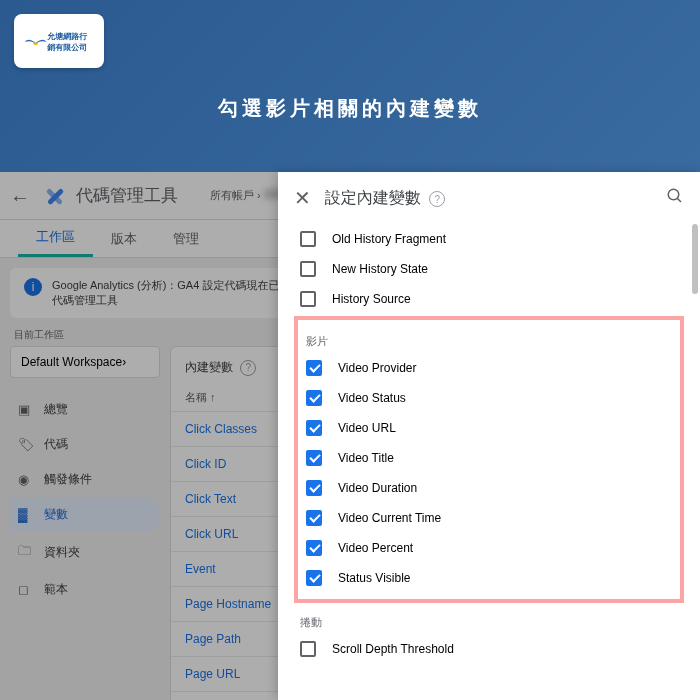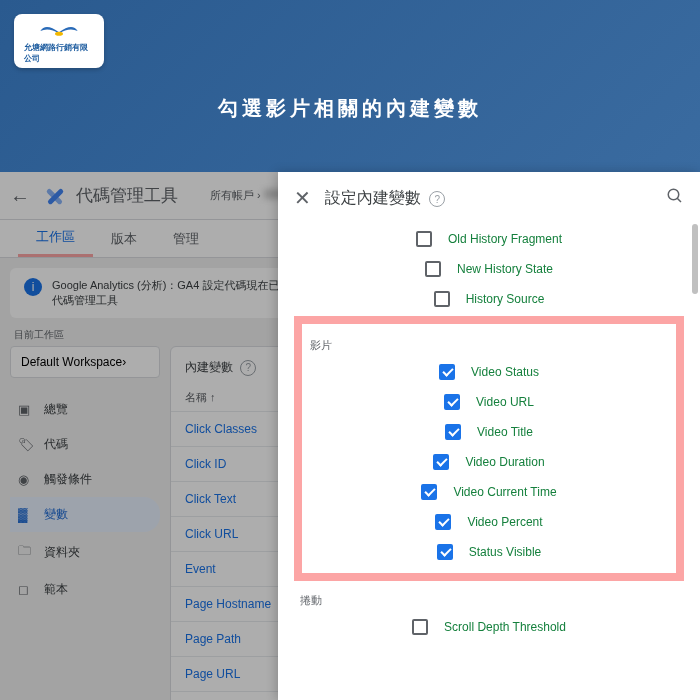--- a/index.html
+++ b/index.html
@@ -1,36 +1,36 @@
 <!DOCTYPE html>
 <html><head>
 <meta charset="utf-8">
 <style>
 * { margin: 0; padding: 0; box-sizing: border-box; font-family: Arial, "Microsoft JhengHei", sans-serif; }
 body { width: 700px; height: 700px; overflow: hidden; background: #fff; }
 
 .hero { background: linear-gradient(135deg, #2a5a8f 0%, #3a6ba0 100%); height: 172px; position: relative; }
-.logo-badge { position: absolute; top: 14px; left: 14px; background: #fff; border-radius: 8px; padding: 4px 10px; width: 90px; height: 54px; display: flex; flex-direction: column; align-items: center; justify-content: center; box-shadow: 0 2px 4px rgba(0,0,0,0.2); }
+.logo-badge { position: absolute; top: 14px; left: 14px; background: #fff; border-radius: 8px; padding: 14px 10px; width: 90px; height: 54px; display: flex; flex-direction: row; align-items: center; justify-content: center; box-shadow: 0 2px 4px rgba(0,0,0,0.2); }
 .logo-wings { width: 40px; height: 22px; }
 .logo-text { color: #1a5a9e; font-size: 8px; font-weight: bold; margin-top: 2px; }
 .hero-title { color: #fff; font-size: 20px; font-weight: bold; text-align: center; padding-top: 95px; letter-spacing: 4px; }
 
 .app { position: relative; height: 528px; background: #f1f1f1; }
 .dimmed { position: absolute; inset: 0; background: rgba(0,0,0,0.32); z-index: 5; pointer-events: none; }
 
 .topbar { background: #fff; height: 48px; display: flex; align-items: center; padding: 0 10px; border-bottom: 1px solid #dadce0; }
 .back-arrow { width: 24px; color: #5f6368; font-size: 20px; }
 .gtm-logo { width: 26px; height: 26px; margin: 0 8px; }
 .app-name { font-size: 17px; color: #5f6368; font-weight: 400; }
 .acct-crumb { margin-left: 32px; font-size: 11px; color: #5f6368; }
 .acct-crumb .blur { filter: blur(3px); background: #ccc; color: transparent; display: inline-block; width: 60px; height: 10px; }
 
 .tabs { background: #fff; display: flex; padding-left: 18px; height: 38px; border-bottom: 1px solid #dadce0; }
 .tab { padding: 0 18px; font-size: 13px; color: #5f6368; display: flex; align-items: center; }
-.tab.active { color: #1a73e8; border-bottom: 3px solid #fca5a5; font-weight: 500; }
+.tab.active { color: #1a73e8; border-bottom: 3px solid #14b8a6; font-weight: 500; }
 
 .notice { background: #fff; margin: 10px; padding: 10px 14px; border-radius: 6px; display: flex; align-items: flex-start; gap: 10px; font-size: 11px; color: #3c4043; }
 .notice-icon { width: 18px; height: 18px; border-radius: 50%; background: #1a73e8; color: #fff; display: flex; align-items: center; justify-content: center; font-size: 12px; flex-shrink: 0; }
 
 .ws-label { font-size: 10px; color: #5f6368; margin: 6px 0 4px 14px; }
 .body-row { display: flex; }
 .sidebar { width: 170px; padding: 0 10px; }
 .ws-select { background: #fff; border: 1px solid #dadce0; border-radius: 4px; padding: 8px 10px; font-size: 12px; display: flex; align-items: center; margin-bottom: 14px; }
 .nav-item { display: flex; align-items: center; gap: 10px; padding: 9px 8px; font-size: 12px; color: #3c4043; border-radius: 0 16px 16px 0; }
 .nav-item.active { background: #e8f0fe; color: #1967d2; font-weight: 500; }
@@ -44,26 +44,26 @@
 
 
 .drawer { position: absolute; top: 0; right: 0; width: 422px; height: 100%; background: #fff; z-index: 10; box-shadow: -2px 0 10px rgba(0,0,0,0.2); display: flex; flex-direction: column; }
 .drawer-head { display: flex; align-items: center; padding: 14px 16px; gap: 14px; }
 .close-x { font-size: 20px; color: #5f6368; cursor: pointer; }
 .drawer-title { font-size: 16px; color: #3c4043; flex: 1; }
 .help-q { width: 16px; height: 16px; border-radius: 50%; border: 1px solid #9aa0a6; color: #9aa0a6; font-size: 10px; display: inline-flex; align-items: center; justify-content: center; margin-left: 4px; }
 .search-ic { color: #5f6368; font-size: 18px; }
 
 .drawer-body { flex: 1; overflow: hidden; padding: 0 16px; position: relative; }
-.check-row { display: flex; align-items: center; gap: 16px; padding: 7px 6px; font-size: 12px; color: #15803d; justify-content: center; }
+.check-row { display: flex; align-items: center; gap: 16px; padding: 7px 6px; font-size: 12px; color: #000000; }
 .cbox { width: 16px; height: 16px; border: 2px solid #5f6368; border-radius: 2px; flex-shrink: 0; }
 .cbox.checked { background: #1a73e8; border-color: #1a73e8; position: relative; }
 .cbox.checked::after { content: ""; position: absolute; left: 4px; top: 0px; width: 4px; height: 8px; border: solid #fff; border-width: 0 2px 2px 0; transform: rotate(45deg); }
 .section-label { font-size: 11px; color: #5f6368; padding: 10px 6px 4px; }
-.highlight-box { border: 8px solid #fca5a5; padding: 4px 2px 6px; margin: 2px 0; }
+.highlight-box { border: 4px solid #fca5a5; padding: 4px 2px 6px; margin: 2px 0; }
 
 .scroll-hint { position: absolute; right: 2px; top: 0; width: 6px; height: 70px; background: #c0c0c0; border-radius: 3px; }
 </style>
 </head>
 <body>
 
 <div class="hero">
   <div class="logo-badge">
     <svg class="logo-wings" viewBox="0 0 60 30">
       <path d="M 30 20 Q 10 5 2 18 Q 15 12 30 22 Q 45 12 58 18 Q 50 5 30 20" fill="#2a6bb8"></path>
@@ -185,20 +185,24 @@
           <div class="check-row">
             <span class="cbox"></span>
             <span>History Source</span>
           </div>
         </div>
       <div class="highlight-box">
         <div class="section-label">影片</div>
         <div id="video-list">
             <div class="check-row">
               <span class="cbox checked"></span>
+              <span>Video Provider</span>
+            </div>
+            <div class="check-row">
+              <span class="cbox checked"></span>
               <span>Video Status</span>
             </div>
             <div class="check-row">
               <span class="cbox checked"></span>
               <span>Video URL</span>
             </div>
             <div class="check-row">
               <span class="cbox checked"></span>
               <span>Video Title</span>
             </div>

